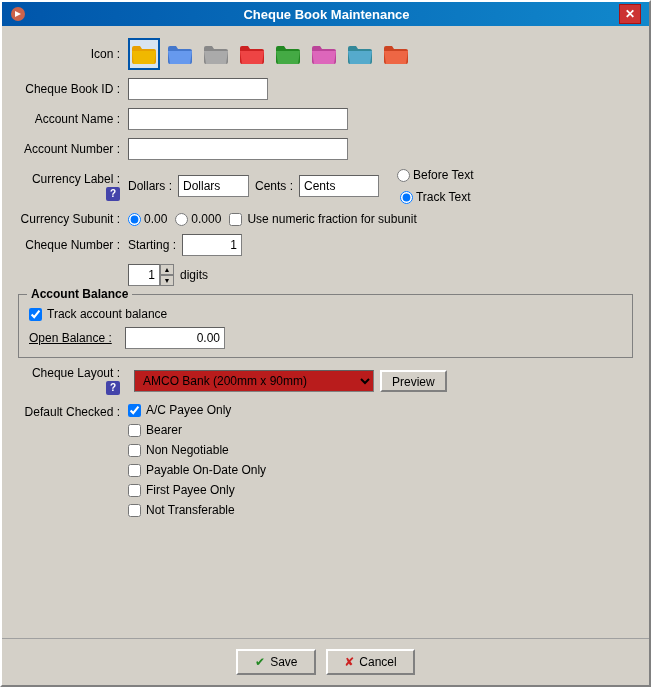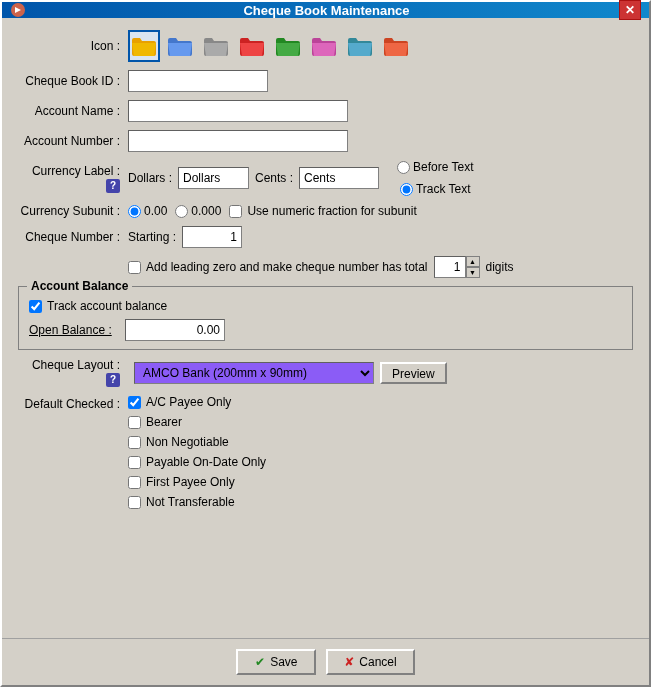--- a/index.html
+++ b/index.html
@@ -23,21 +23,21 @@
       display: flex;
       flex-direction: column;
     }
     .title-bar {
       background: linear-gradient(to right, #0055aa, #1188cc);
       color: white;
       padding: 4px 8px;
       display: flex;
       align-items: center;
       justify-content: space-between;
-      height: 16px;
+      height: 24px;
       flex-shrink: 0;
     }
     .title-bar-title {
       font-size: 13px;
       font-weight: bold;
       flex: 1;
       text-align: center;
     }
     .title-bar-left {
       display: flex;
@@ -177,21 +177,21 @@
       width: 90px;
       text-decoration: underline;
     }
     .cheque-layout-row {
       display: flex;
       align-items: center;
       gap: 6px;
       margin-bottom: 8px;
     }
     select {
-      background: #8b5cf6;
+      background: #b91c1c;
       border: 1px solid #808080;
       border-top: 1px solid #606060;
       border-left: 1px solid #606060;
       padding: 2px 4px;
       font-size: 12px;
       height: 22px;
     }
     .preview-btn {
       background: #d4d0c8;
       border: 2px solid;
@@ -425,24 +425,20 @@
 
     <div class="form-row">
       <div class="label">Cheque Number :</div>
       <div class="cheque-num-row">
         <span>Starting :</span>
         <input type="text" style="width: 60px; text-align: right;" value="1">
       </div>
     </div>
 
     <div class="digits-row">
-      <label class="checkbox-item">
-        <input type="checkbox" style="">
-        <span>Add leading zero and make cheque number has total</span>
-      </label>
       <div class="spin-box">
         <input type="text" class="spin-input" value="1" style="">
         <div class="spin-buttons">
           <button class="spin-up">▲</button>
           <button class="spin-down">▼</button>
         </div>
       </div>
       <span>digits</span>
     </div>
 

